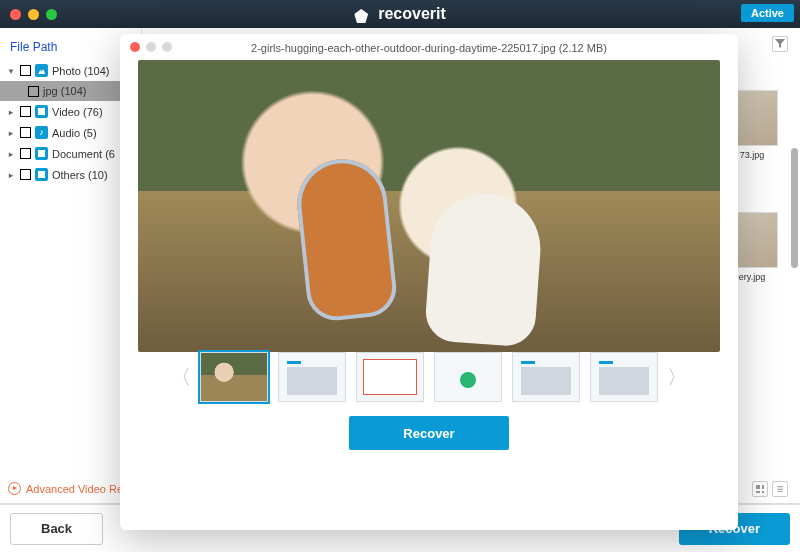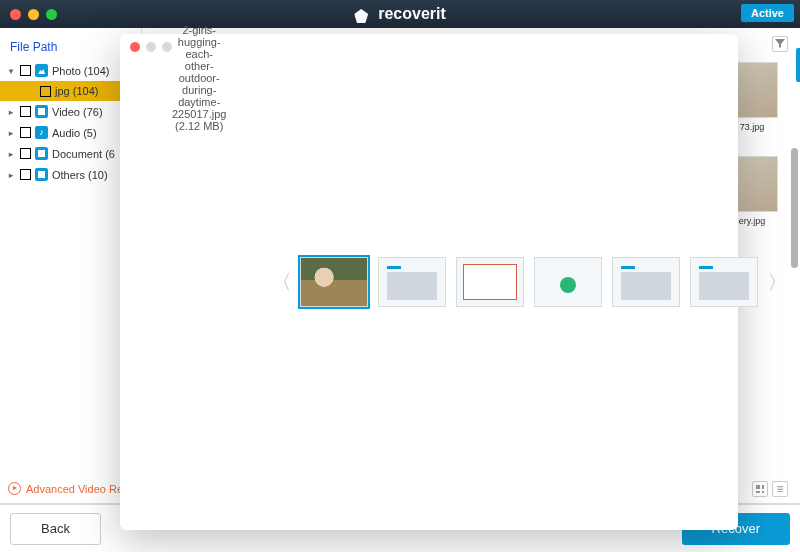--- a/index.html
+++ b/index.html
@@ -13,59 +13,59 @@
   .tl-max   { background: #28c840; }
   .brand { position: absolute; left: 50%; transform: translateX(-50%); color: #fff; font-size: 16px; font-weight: 600; display: flex; align-items: flex-end; gap: 10px; }
   .brand-logo { width: 14px; height: 14px; background: #fff; clip-path: polygon(50% 0, 100% 35%, 80% 100%, 20% 100%, 0 35%); }
   .active-btn { position: absolute; right: 6px; top: 4px; background: #0a9bd6; color: #fff; font-size: 11px; font-weight: 700; padding: 3px 10px; border-radius: 2px; }
 
   .shell { display: flex; height: calc(100% - 28px - 48px); border-bottom: 1px solid #ddd; }
   .sidebar { width: 142px; background: #fff; border-right: 1px solid #e5e5e5; display: flex; flex-direction: column; padding-top: 4px; }
   .side-head { font-size: 12px; color: #1d4ed8; padding: 8px 10px 6px; }
   .tree { font-size: 11px; color: #333; }
   .tree-row { display: flex; align-items: center; gap: 4px; padding: 4px 6px; white-space: nowrap; }
-  .tree-row.child { padding-left: 40px; background: #eab308; text-align: center; }
+  .tree-row.child { padding-left: 28px; background: #a3a3a3; text-align: center; }
   .twisty { width: 10px; text-align: center; color: #666; font-size: 9px; }
   .cb { width: 11px; height: 11px; border: 1px solid #000; display: inline-block; }
   .ficon { width: 13px; height: 13px; border-radius: 2px; background: #0a9bd6; position: relative; }
   .ficon.photo::after { content:""; position:absolute; inset:3px; background:#fff; clip-path: polygon(0 100%, 35% 40%, 55% 65%, 75% 30%, 100% 100%); }
   .ficon.video::after { content:""; position:absolute; left:3px; top:3px; right:3px; bottom:3px; background:#fff; }
   .ficon.audio::after { content:"♪"; position:absolute; inset:0; color:#fff; font-size:9px; text-align:center; line-height:13px; }
   .ficon.doc::after,
   .ficon.other::after { content:""; position:absolute; left:3px; top:3px; right:3px; bottom:3px; background:#fff; }
   .sidebar-spacer { flex: 1; }
   .adv-link { color: #e96a3a; font-size: 11px; padding: 8px; display: flex; align-items: center; gap: 5px; }
   .adv-link-icon { width: 13px; height: 13px; border: 1.5px solid #e96a3a; border-radius: 50%; position: relative; }
   .adv-link-icon::after { content:""; position:absolute; left:4px; top:3px; width:0; height:0; border-left:4px solid #e96a3a; border-top:2.5px solid transparent; border-bottom:2.5px solid transparent; }
 
   .grid-area { flex: 1; background: #fff; position: relative; }
   .grid { position: absolute; right: 18px; top: 34px; display: grid; grid-template-columns: repeat(1, 60px); gap: 24px 16px; }
-  .thumb { width: 60px; text-align: center; }
+  .thumb { width: 60px; text-align: center; margin-top: 28px; }
   .thumb-img { width: 56px; height: 56px; border: 1px solid #ddd; background: linear-gradient(135deg,#d8d0c0,#b8a890); position: relative; }
   .thumb-img::before { content:""; position:absolute; left:-7px; top:-7px; width:10px; height:10px; border:1px solid #333; background:#fff; }
   .thumb-name { font-size: 9px; color: #333; margin-top: 4px; white-space: nowrap; overflow: hidden; text-overflow: ellipsis; }
   .funnel { position:absolute; right: 12px; top: 8px; width:16px; height:16px; border:1px solid #ccc; border-radius:2px; }
   .funnel svg { width:10px; height:10px; margin:2px; }
   .viewbtns { position:absolute; right: 12px; bottom: 6px; display:flex; gap:4px; }
   .viewbtns div { width:16px; height:16px; border:1px solid #ccc; border-radius:2px; background:#fff; position:relative; }
   .viewbtns .g::after { content:""; position:absolute; inset:3px; background:
      linear-gradient(#999,#999) 0 0/4px 4px no-repeat,
      linear-gradient(#999,#999) 6px 0/4px 4px no-repeat,
      linear-gradient(#999,#999) 0 6px/4px 4px no-repeat,
      linear-gradient(#999,#999) 6px 6px/4px 4px no-repeat; }
   .viewbtns .l::after { content:"≡"; position:absolute; inset:0; text-align:center; line-height:14px; color:#999; font-size:12px; }
   .scroll { position:absolute; right:2px; top:120px; width:7px; height:120px; background:#b0b3b6; border-radius:4px; }
 
   .footer { position:absolute; left:0; right:0; bottom:0; height:48px; display:flex; align-items:center; justify-content:space-between; padding:0 10px; background:#fff; border-top:1px solid #ddd; }
-  .btn { height:32px; padding:0 30px; border-radius:3px; font-size:13px; font-weight:400; display:flex; align-items:center; justify-content:center; }
+  .btn { height:32px; padding:0 30px; border-radius:3px; font-size:13px; font-weight:700; display:flex; align-items:center; justify-content:center; }
   .btn.back { background:#fff; border:1px solid #ccc; color:#333; }
   .btn.recover { background:#0a9bd6; color:#fff; }
 
   
-  .modal { position:absolute; left:120px; top:34px; width:618px; height:496px; background:#fff; border-radius:6px; box-shadow:0 10px 40px rgba(0,0,0,.25); display:flex; flex-direction:row; }
+  .modal { position:absolute; left:120px; top:34px; width:618px; height:496px; background:#fff; border-radius:6px; box-shadow:0 10px 40px rgba(0,0,0,.25); display:flex; flex-direction:column; }
   .modal-traffic { display:flex; gap:6px; padding:8px 0 0 10px; }
   .m-dot { width:10px; height:10px; border-radius:50%; }
   .m-close { background:#ff5f57; }
   .m-dim   { background:#d9d9d9; }
   .modal-title { text-align:center; font-size:11px; color:#555; margin-top:-10px; padding-bottom:6px; }
   .preview { flex:0 0 auto; height:292px; margin:0 18px; border-radius:2px; background:
      radial-gradient(circle at 30% 35%, #f0d3b8 0 15%, transparent 16%),
      radial-gradient(circle at 55% 50%, #f5ead8 0 16%, transparent 17%),
      linear-gradient(180deg, #5b6b45 0 45%, transparent 45%),
      linear-gradient(180deg, #a08a58 45%, #6e5d3f 100%);

